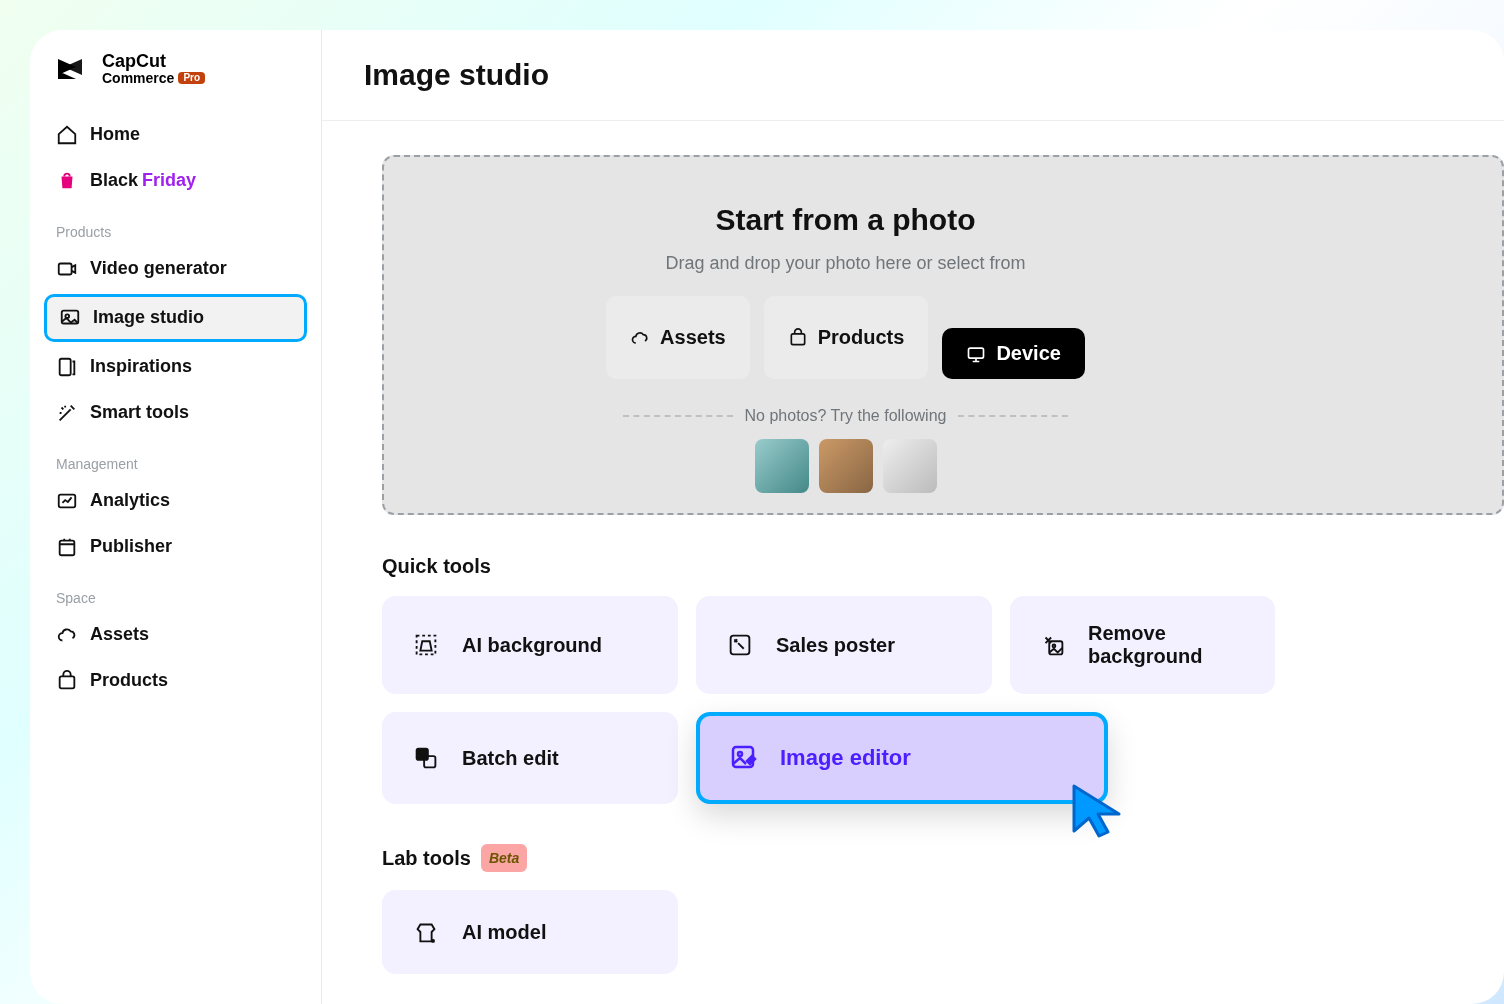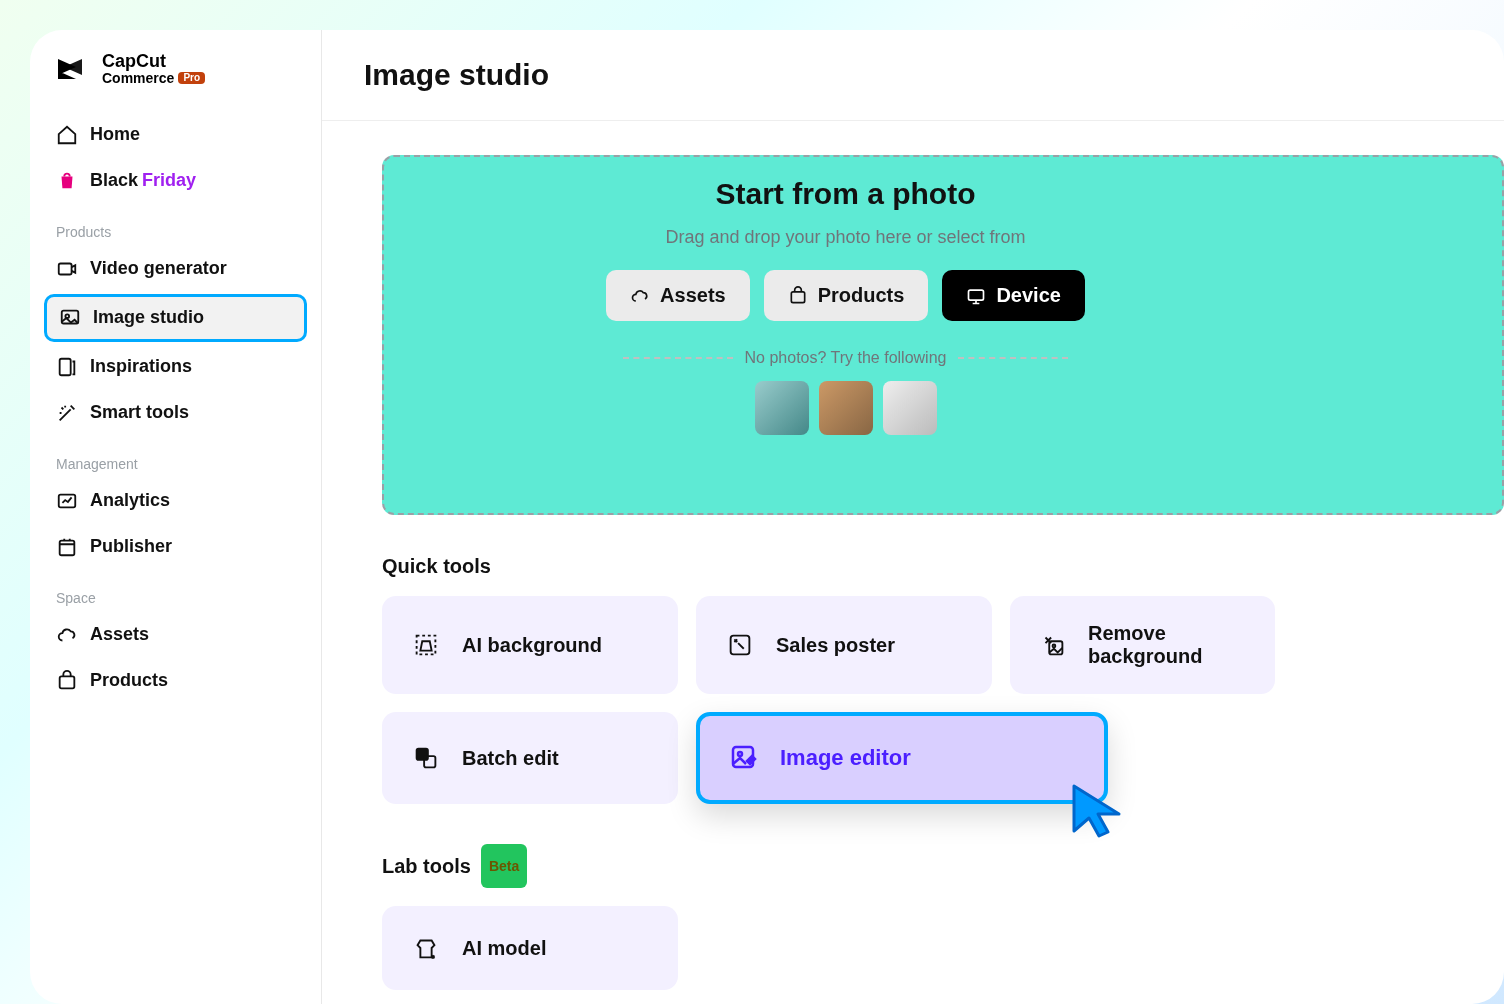--- a/index.html
+++ b/index.html
@@ -16,38 +16,38 @@
 .nav-item { display: flex; align-items: center; gap: 12px; padding: 10px 12px; border-radius: 10px; font-size: 18px; font-weight: 600; color: #111; cursor: pointer; margin-bottom: 4px; }
 .nav-item.black-friday .bf1 { color: #111; }
 .nav-item.black-friday .bf2 { color: #a020f0; margin-left: 4px; }
 .nav-item .ico { width: 22px; height: 22px; display: flex; align-items: center; justify-content: center; }
 .nav-item.selected { background: #f2f2f2; border: 3px solid #00aaff; border-radius: 10px; }
 .nav-section { font-size: 14px; color: #9aa0a6; padding: 18px 12px 8px 12px; font-weight: 500; }
 .main { flex: 1; display: flex; flex-direction: column; }
 .header { padding: 28px 42px; border-bottom: 1px solid #eee; }
 .header h1 { font-size: 30px; font-weight: 800; color: #111; }
 .content { flex: 1; padding: 34px 0 0 60px; overflow: hidden; }
-.upload-zone { border: 2px dashed #9aa0a6; border-radius: 12px; background: #5eead4; display: flex; align-items: flex-start; height: 360px; overflow: hidden; gap: 15px; }
+.upload-zone { border: 2px dashed #9aa0a6; border-radius: 12px; background: #e5e5e5; display: flex; align-items: flex-end; height: 360px; overflow: hidden; gap: 15px; }
 .upload-left { flex: 1; display: flex; flex-direction: column; align-items: center; justify-content: center; padding: 20px; }
 .upload-left h2 { font-size: 30px; font-weight: 800; color: #111; margin-bottom: 16px; }
 .upload-left .sub { font-size: 18px; color: #70757a; margin-bottom: 22px; }
 .btn-row { display: flex; gap: 14px; margin-bottom: 28px; }
 .btn { display: flex; align-items: center; gap: 10px; padding: 14px 24px; border-radius: 10px; font-size: 20px; font-weight: 700; cursor: pointer; border: none; }
 .btn.light { background: #ebebeb; color: #111; }
-.btn.dark { background: #000; color: #fff; }
+.btn.dark { background: #000; color: #fff; margin-top: 32px; }
 .no-photos-row { display: flex; align-items: center; gap: 12px; color: #70757a; font-size: 16px; }
 .no-photos-row .dash { flex: 1; border-top: 2px dashed #c0c0c0; width: 110px; }
 .samples { display: flex; gap: 10px; margin-top: 14px; }
 .sample { width: 54px; height: 54px; border-radius: 8px; }
 .s1 { background: linear-gradient(135deg,#9cc,#488); }
 .s2 { background: linear-gradient(135deg,#c96,#864); }
 .s3 { background: linear-gradient(135deg,#eee,#bbb); }
 .upload-right { width: 180px; background: linear-gradient(135deg,#ffd,#fbb,#fdd); border-radius: 6px; margin: 40px 0 40px 0; }
 .section-title { font-size: 20px; font-weight: 800; color: #111; margin: 40px 0 18px 0; display: flex; align-items: center; gap: 10px; }
-.beta-badge { background: #22c55e; color: #6b5600; font-size: 14px; font-weight: 700; padding: 14px 8px; border-radius: 6px; }
+.beta-badge { background: #fca5a5; color: #6b5600; font-size: 14px; font-weight: 700; padding: 6px 8px; border-radius: 6px; font-style: italic; }
 .tool-grid { display: flex; flex-wrap: wrap; gap: 18px; }
 .tool-card { background: #f3f0ff; border-radius: 14px; display: flex; align-items: center; gap: 20px; padding: 26px 28px; width: 296px; cursor: pointer; }
 .tool-card.wide { width: 265px; }
 .tool-card .tico { width: 32px; height: 32px; display: flex; align-items: center; justify-content: center; }
 .tool-card .tlabel { font-size: 20px; font-weight: 700; color: #111; }
 .tool-card.highlighted { background: #d9cfff; border: 4px solid #00aaff; width: 412px; box-shadow: 0 12px 30px rgba(0,0,0,0.15); position: relative; }
 .tool-card.highlighted .tlabel { color: #4b1fff; font-size: 22px; font-weight: 800; }
 .tool-card.highlighted .tico svg { stroke: #4b1fff; }
 .cursor-arrow { position: absolute; right: -30px; bottom: -46px; }
 svg { display: block; }

